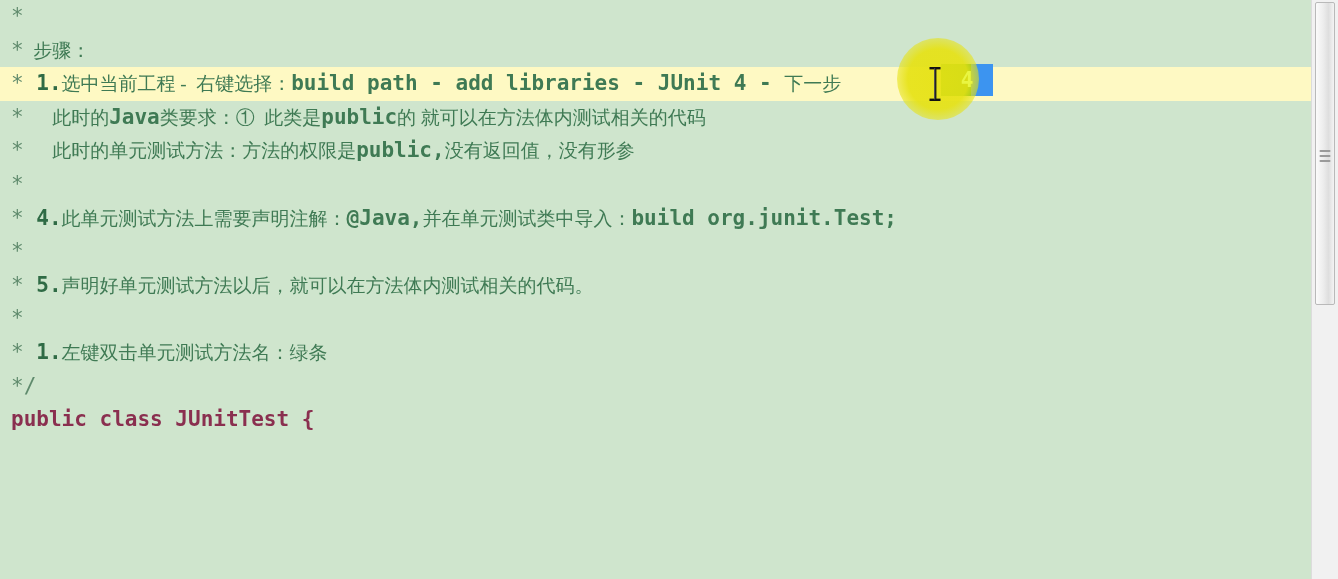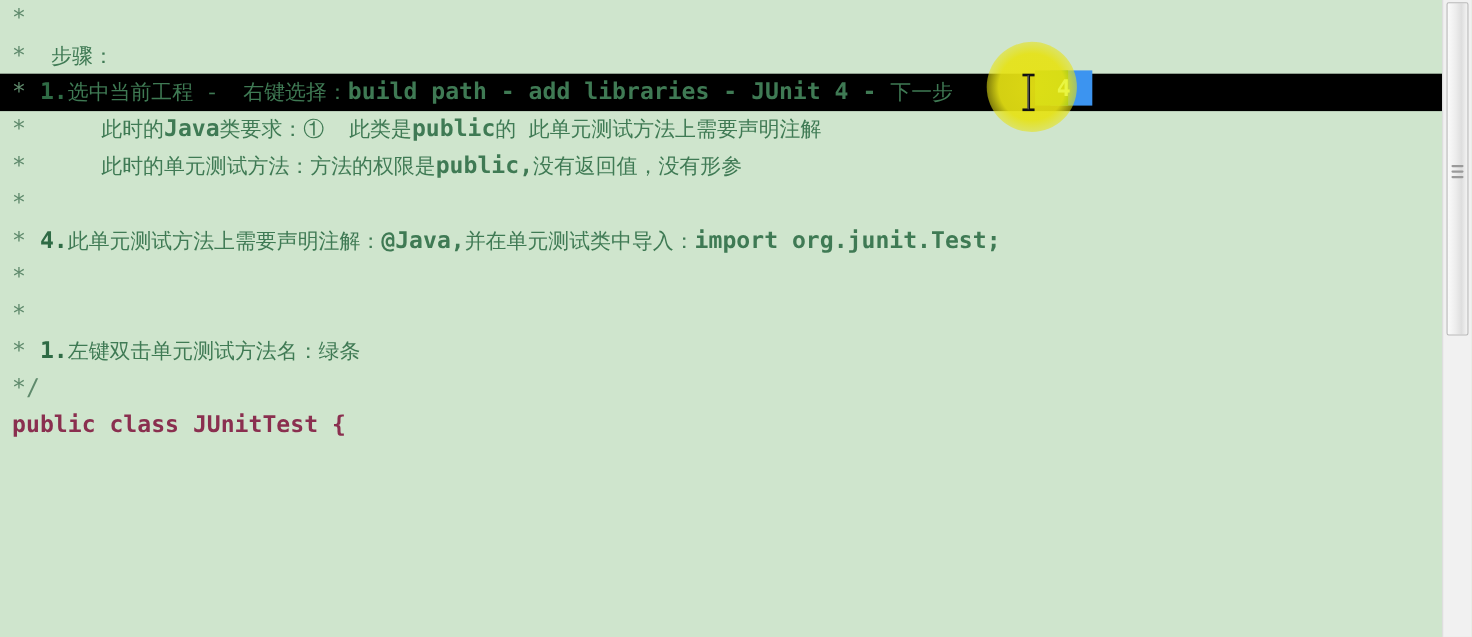--- a/index.html
+++ b/index.html
@@ -37,32 +37,32 @@
     position: relative;
     height: 33.6px;
     line-height: 33.6px;
     white-space: pre;
     font-size: 20px;
     color: #4e7f5e;
     padding-left: 11px;
     box-sizing: border-box;
   }
   .code-line.highlighted {
-    background: #000000;
+    background: #fef9c3;
   }
 
   .star {
     color: #5f8a6c;
     font-family: "DejaVu Sans Mono", "Liberation Mono", monospace;
     font-size: 21px;
   }
 
   
   .cn {
-    font-family: Liberation Mono, monospace;
+    font-family: Liberation Serif, serif;
     font-size: 19px;
     color: #3f7a54;
     letter-spacing: 0px;
     text-align: center;
   }
   .mono {
     font-family: "DejaVu Sans Mono", "Liberation Mono", monospace;
     font-size: 21px;
     color: #3f7a54;
     font-weight: bold;
@@ -184,25 +184,26 @@
 </head>
 <body>
 
 <div id="editor-root">
 
   <div id="code-area">
 
   <div class="code-line"><span class="star">*</span></div>
       <div class="code-line"><span class="star">*</span><span class="cn">  步骤：</span></div>
       <div class="code-line highlighted"><span class="star">*</span><span class="num"> 1.</span><span class="cn">选中当前工程 -  右键选择：</span><span class="mono">build path - add libraries - JUnit 4 - </span><span class="cn">下一步</span></div>
-      <div class="code-line"><span class="star">*</span><span class="cn">      此时的</span><span class="mono">Java</span><span class="cn">类要求：①  此类是</span><span class="mono">public</span><span class="cn">的 此单元测试方法上需要声明注解</span></div>
+      <div class="code-line"><span class="star">*</span><span class="cn">      此时的</span><span class="mono">Java</span><span class="cn">类要求：①  此类是</span><span class="mono">public</span><span class="cn">的 就可以在方法体内测试相关的代码</span></div>
       <div class="code-line"><span class="star">*</span><span class="cn">      此时的单元测试方法：方法的权限是</span><span class="mono">public,</span><span class="cn">没有返回值，没有形参</span></div>
       <div class="code-line"><span class="star">*</span></div>
-      <div class="code-line"><span class="star">*</span><span class="num"> 4.</span><span class="cn">此单元测试方法上需要声明注解：</span><span class="mono">@Java,</span><span class="cn">并在单元测试类中导入：</span><span class="mono">import org.junit.Test;</span></div>
+      <div class="code-line"><span class="star">*</span><span class="num"> 4.</span><span class="cn">此单元测试方法上需要声明注解：</span><span class="mono">@Java,</span><span class="cn">并在单元测试类中导入：</span><span class="mono">build org.junit.Test;</span></div>
       <div class="code-line"><span class="star">*</span></div>
+      <div class="code-line"><span class="star">*</span><span class="num"> 5.</span><span class="cn">声明好单元测试方法以后，就可以在方法体内测试相关的代码。</span></div>
       <div class="code-line"><span class="star">*</span></div>
       <div class="code-line"><span class="star">*</span><span class="num"> 1.</span><span class="cn">左键双击单元测试方法名：绿条</span></div>
       <div class="code-line"><span class="star">*/</span></div>
       <div class="code-line bottom-code"><span class="star"></span><span class="mono">public class JUnitTest {</span></div>
     </div>
 
   <div id="selection-blue"></div>
   <div id="selection-green"></div>
   <div id="selected-char">4</div>
 

